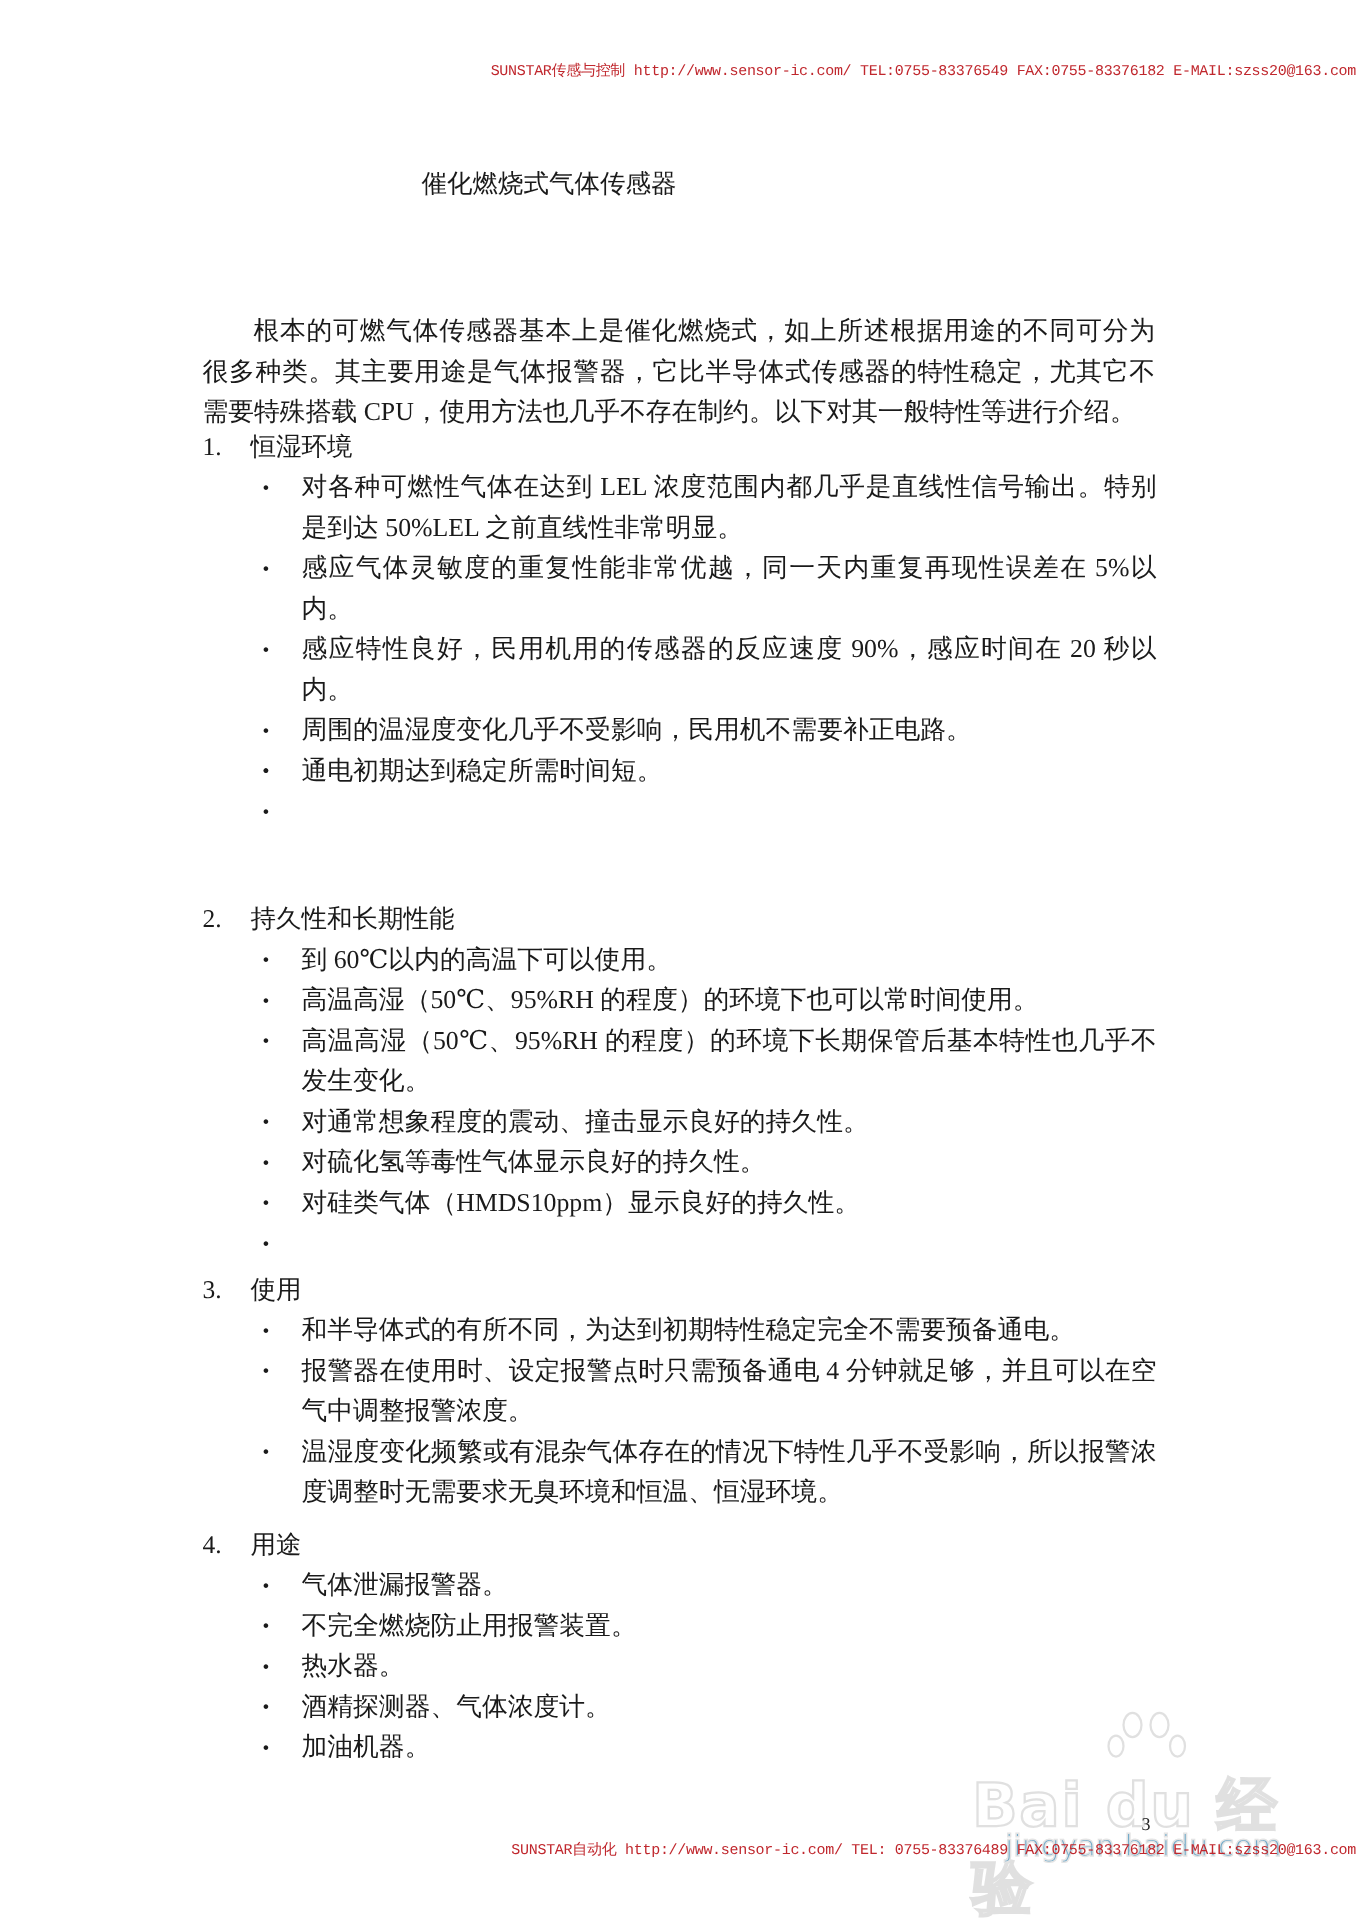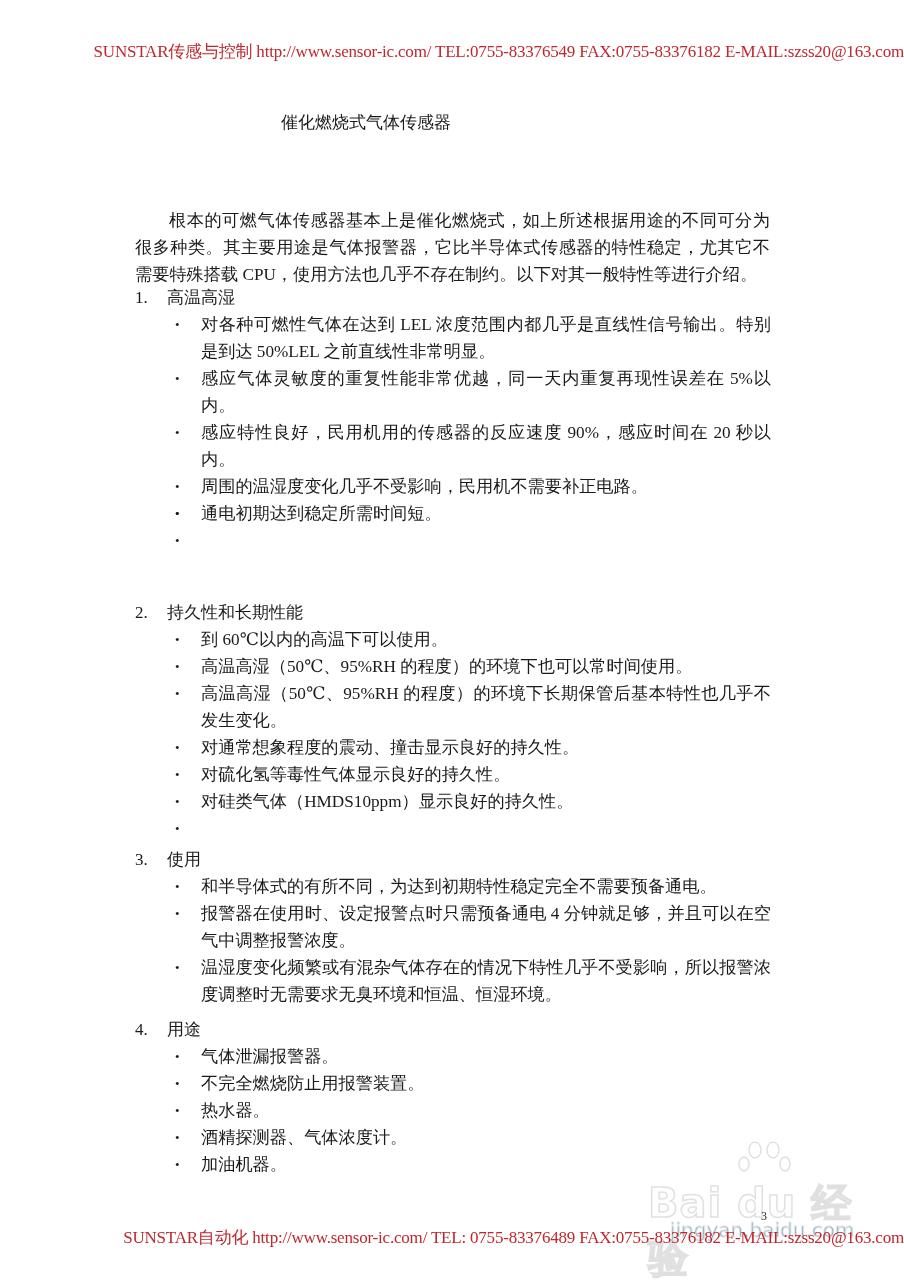--- a/index.html
+++ b/index.html
@@ -13,22 +13,22 @@
     position: relative;
     overflow: hidden;
     font-family: "Liberation Serif", "DejaVu Serif", serif;
     color: #1a1a1a;
   }
   .header-line, .footer-line {
     position: absolute;
     left: 0;
     width: 904px;
     text-align: right;
-    font-family: Liberation Serif, serif;
-    font-size: 17px;
+    font-family: Liberation Mono, monospace;
+    font-size: 10px;
     color: #c0272d;
     letter-spacing: -0.2px;
     white-space: nowrap;
   }
   .header-line { top: 40px; }
   .footer-line { top: 1226px; }
 
   .doc-title {
     position: absolute;
     top: 111px;
@@ -140,21 +140,21 @@
 
 <div class="header-line">SUNSTAR传感与控制 http://www.sensor-ic.com/ TEL:0755-83376549 FAX:0755-83376182 E-MAIL:szss20@163.com</div>
 
 <div class="doc-title">催化燃烧式气体传感器</div>
 
 <p class="intro">根本的可燃气体传感器基本上是催化燃烧式，如上所述根据用途的不同可分为很多种类。其主要用途是气体报警器，它比半导体式传感器的特性稳定，尤其它不需要特殊搭载 CPU，使用方法也几乎不存在制约。以下对其一般特性等进行介绍。</p>
 
 <div class="section" id="sec1">
   <div class="section-head">
     <span class="section-num">1.</span>
-    <span>高温高湿</span>
+    <span>恒湿环境</span>
   </div>
   <ul class="bullets">
     <li class="bullet"><span class="bullet-dot">•</span><span>对各种可燃性气体在达到 LEL 浓度范围内都几乎是直线性信号输出。特别是到达 50%LEL 之前直线性非常明显。</span></li>
     <li class="bullet"><span class="bullet-dot">•</span><span>感应气体灵敏度的重复性能非常优越，同一天内重复再现性误差在 5%以内。</span></li>
     <li class="bullet"><span class="bullet-dot">•</span><span>感应特性良好，民用机用的传感器的反应速度 90%，感应时间在 20 秒以内。</span></li>
     <li class="bullet"><span class="bullet-dot">•</span><span>周围的温湿度变化几乎不受影响，民用机不需要补正电路。</span></li>
     <li class="bullet"><span class="bullet-dot">•</span></li>
     <li class="bullet"><span class="bullet-dot">•</span><span>通电初期达到稳定所需时间短。</span></li>
     <li class="bullet"><span class="bullet-dot">•</span></li>
   </ul>

